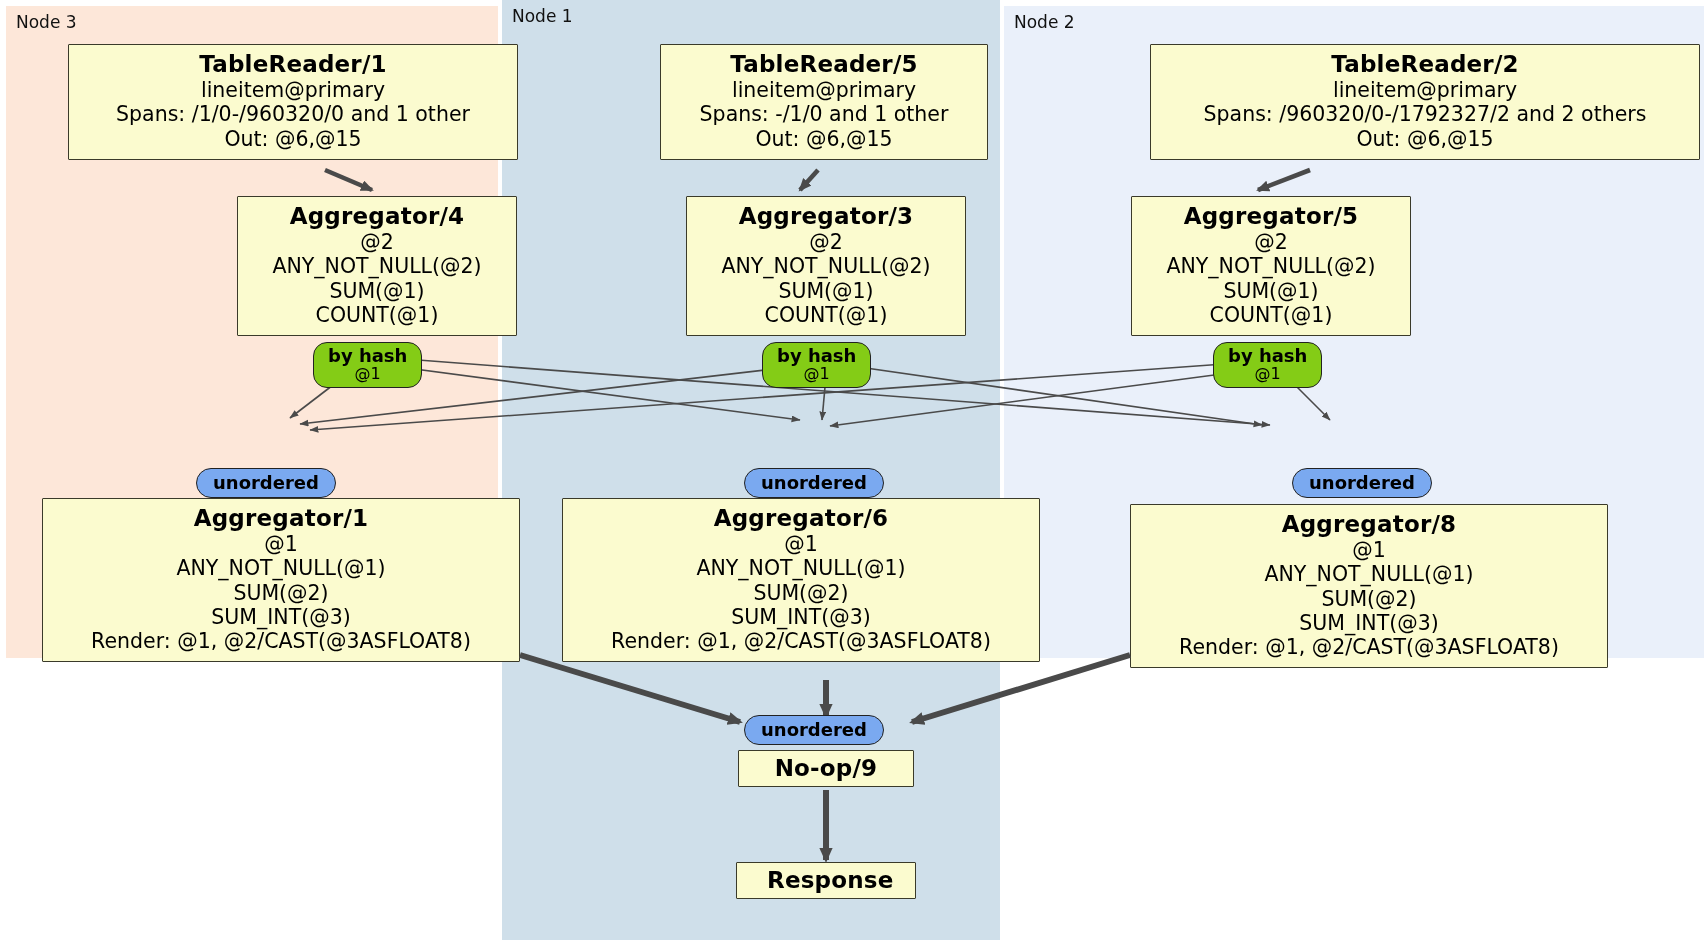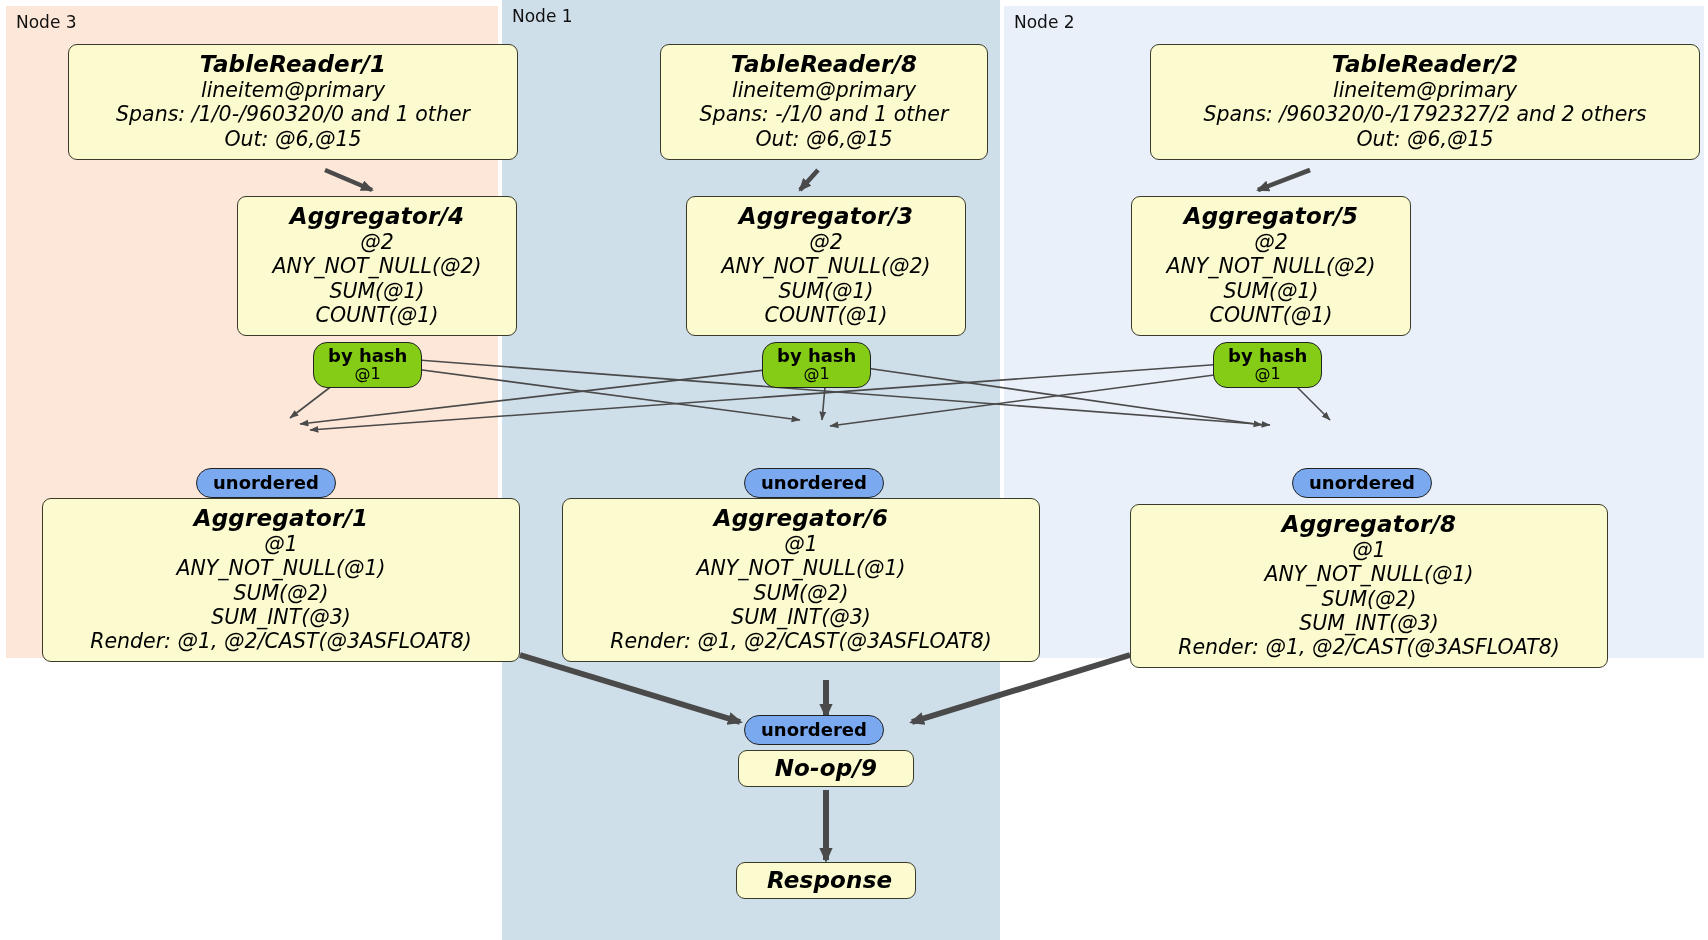--- a/index.html
+++ b/index.html
@@ -19,27 +19,26 @@
 
   #region-node3{left:6px;  top:6px;  width:492px; height:652px; background:#fde7d9;}
   #region-node1{left:502px;top:0px;  width:498px; height:940px; background:#cfdfea;}
   #region-node2{left:1004px;top:6px; width:700px; height:652px; background:#eaf0fa;}
 
   
   .pbox{
     position:absolute;box-sizing:border-box;
     background:#fbfbcf;
     border:1.6px solid #3a3a2a;
-    border-radius:9px;
+    border-radius:1px;
     text-align:center;
     padding:6px 10px 8px 10px;
     line-height:1.18;
     color:#000;
     font-size:20px;
-    font-style:italic;
   }
   .pbox .ttl{font-weight:bold;font-size:23px;letter-spacing:.2px;}
   .pbox .ln{font-size:20.5px;white-space:nowrap;}
 
   
   .pbox.compact{padding:4px 30px;}
   .pbox.compact .ttl{font-size:23px;}
 
   
   .pill{
@@ -115,21 +114,21 @@
   </svg>
 
   <div class="pbox" style="left:68px;top:44px;width:450px;">
     <div class="ttl">TableReader/1</div>
     <div class="ln">lineitem@primary</div>
     <div class="ln">Spans: /1/0-/960320/0 and 1 other</div>
     <div class="ln">Out: @6,@15</div>
   </div>
 
   <div class="pbox" style="left:660px;top:44px;width:328px;">
-    <div class="ttl">TableReader/8</div>
+    <div class="ttl">TableReader/5</div>
     <div class="ln">lineitem@primary</div>
     <div class="ln">Spans: -/1/0 and 1 other</div>
     <div class="ln">Out: @6,@15</div>
   </div>
 
   <div class="pbox" style="left:1130px;top:44px;width:550px;margin-left:20px;">
     <div class="ttl">TableReader/2</div>
     <div class="ln">lineitem@primary</div>
     <div class="ln">Spans: /960320/0-/1792327/2 and 2 others</div>
     <div class="ln">Out: @6,@15</div>

